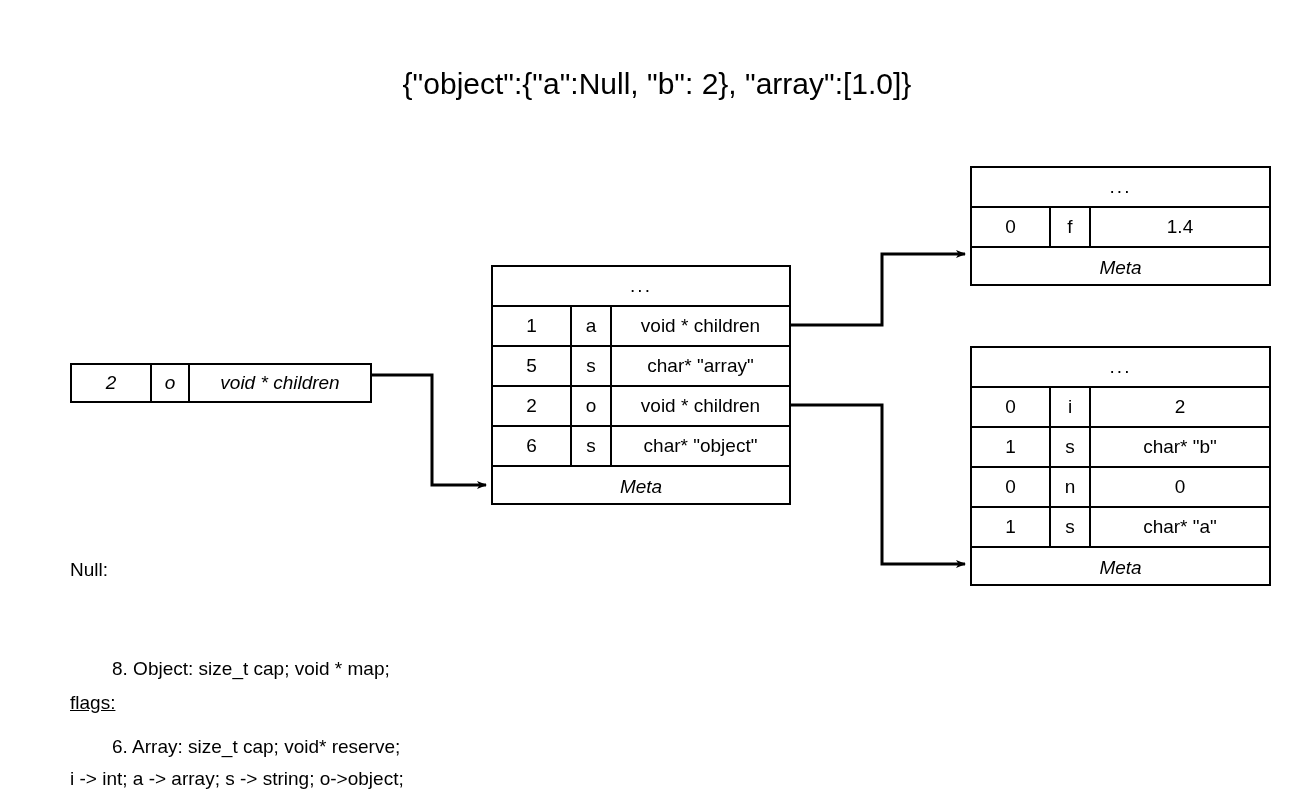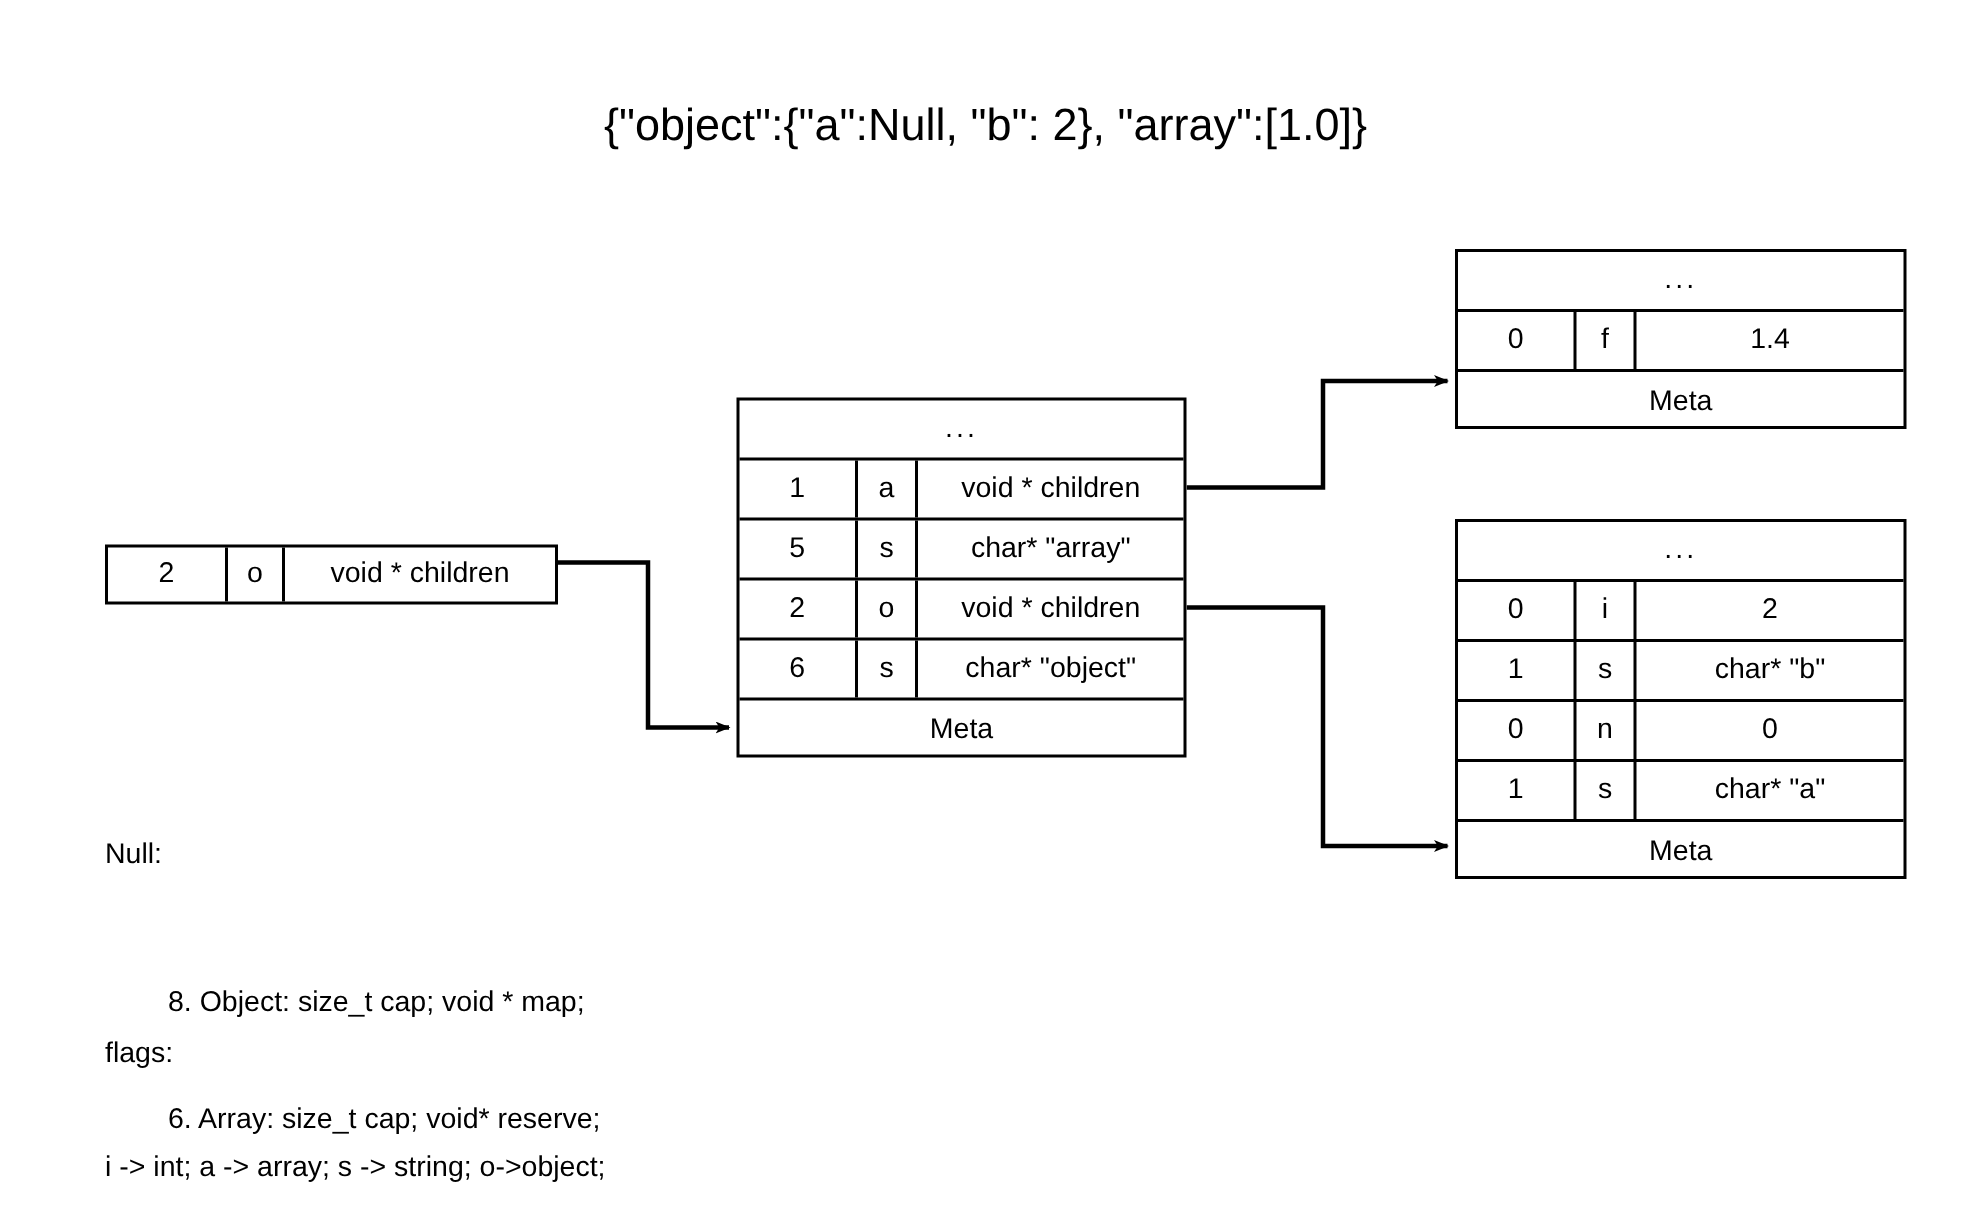--- a/index.html
+++ b/index.html
@@ -40,20 +40,21 @@
     background: #fff;
   }
   .row {
     display: flex;
     height: 40px;
     box-sizing: border-box;
     border-bottom: 2px solid #000;
   }
   .row.last {
     border-bottom: none;
+    font-style: italic;
   }
   .cell {
     box-sizing: border-box;
     display: flex;
     align-items: center;
     justify-content: center;
     font-size: 19px;
     line-height: 20px;
     white-space: nowrap;
     overflow: hidden;
@@ -101,21 +102,21 @@
 
   
   .legend-block {
     position: absolute;
     font-size: 19px;
     line-height: 26px;
     white-space: pre;
   }
   #meta-heading  { left: 70px; top: 557px; }
   #meta-list     { left: 112px; top: 604px; }
-  #flags-heading { left: 70px; top: 690px; }
+  #flags-heading { left: 70px; top: 690px; text-decoration: underline; }
   #flags-lines   { left: 70px; top: 714px; }
   .legend-line { display: block; white-space: pre; }
 </style>
 </head>
 <body>
 
 <div id="canvas">
 
   <div class="title">{"object":{"a":Null, "b": 2}, "array":[1.0]}</div>
 

